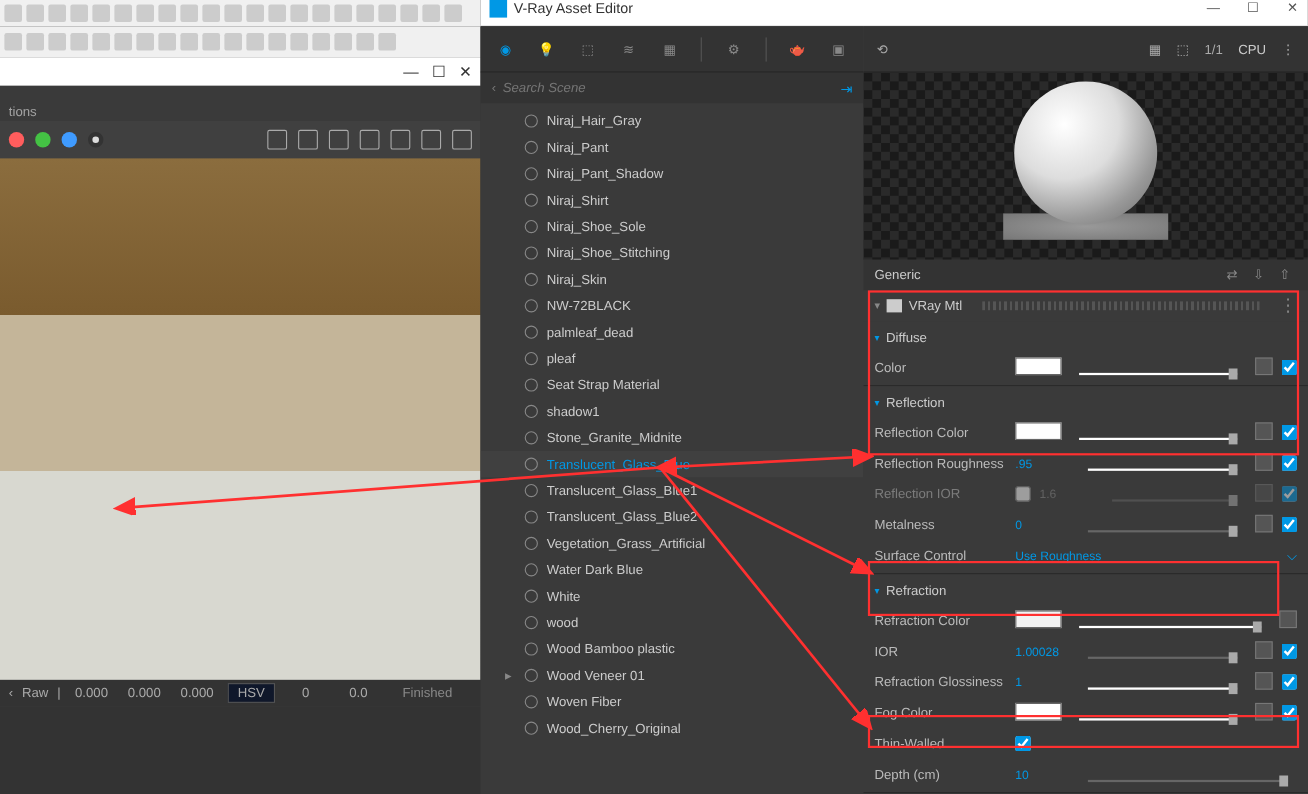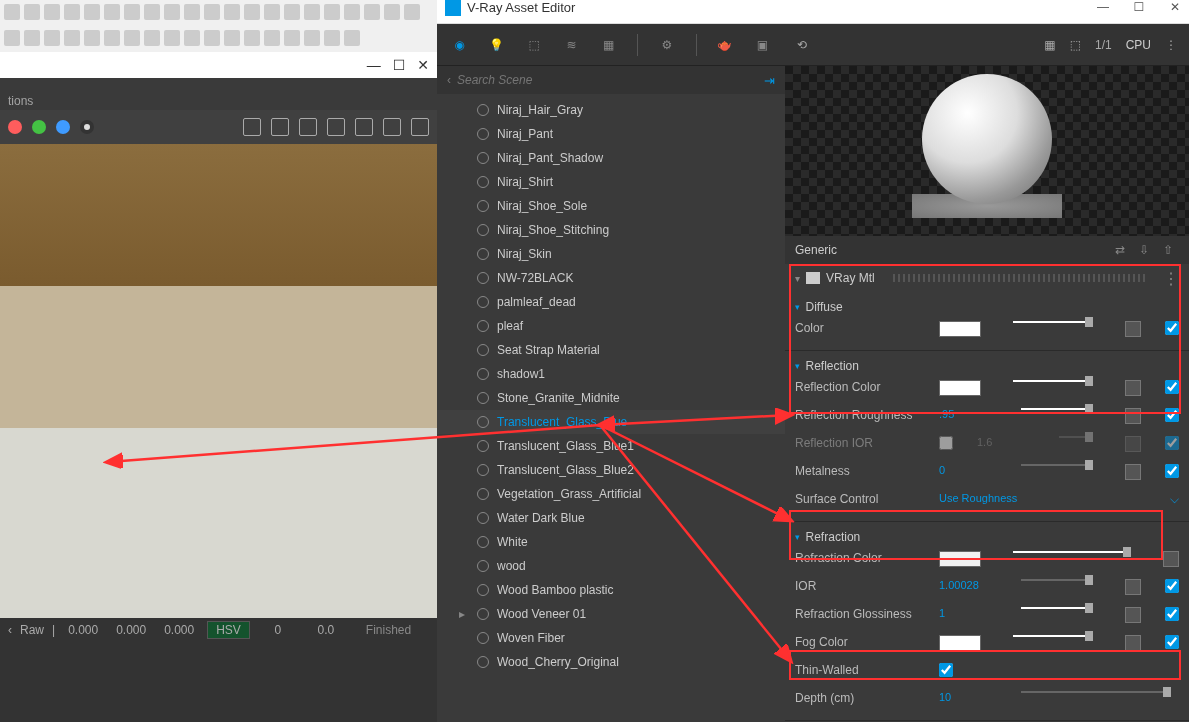--- a/index.html
+++ b/index.html
@@ -17,21 +17,21 @@
 .opt-win-tb{height:26px;background:#fff;display:flex;align-items:center;justify-content:flex-end;padding:0 8px;gap:12px}
 .opt-win-tb span{font-size:14px;color:#333;cursor:pointer}
 .opt-hdr{height:22px;background:#3a3a3a;color:#a3a3a3;padding:16px 8px;font-size:12px}
 .opt-icons{height:34px;background:#404040;display:flex;align-items:center;padding:0 8px;gap:10px}
 .dot{width:14px;height:14px;border-radius:50%}
 .dot.r{background:#ff5d5d}.dot.g{background:#44c244}.dot.b{background:#3f9bff}.dot.w{background:#ddd;border:4px solid #333;width:14px;height:14px}
 .opt-icons .sp{flex:1}
 .opt-icons .ic{width:18px;height:18px;border:1px solid #aaa;border-radius:2px}
 .viewport{flex:1;background:linear-gradient(180deg,#8b6d3e 0%,#7a5b2e 30%,#c4b599 30%,#c4b599 60%,#d8d8d0 60%,#d8d8d0 100%);position:relative;overflow:hidden}
 .status{height:24px;background:#333;display:flex;align-items:center;padding:0 8px;gap:8px;color:#aaa;font-size:11px}
-.status .sel{background:#14532d;padding:1px 8px;border:1px solid #555}
+.status .sel{background:#0f172a;padding:1px 8px;border:1px solid #555}
 .status .val{width:40px;text-align:center}
 .preview{height:80px;background:#333;position:relative}
 
 .ae{position:absolute;top:24px;left:437px;right:0;bottom:0;background:#3a3a3a;display:flex}
 .left{width:348px;background:#3a3a3a;display:flex;flex-direction:column}
 .left-tb{height:42px;display:flex;align-items:center;padding:0 14px;gap:20px;background:#333;border-bottom:1px solid #222}
 .left-tb .ic{width:20px;height:20px;display:flex;align-items:center;justify-content:center;color:#888}
 .left-tb .ic.active{color:#0098e5}
 .left-tb .div{width:1px;height:22px;background:#555}
 .search{height:28px;display:flex;align-items:center;padding:0 10px;background:#333}
@@ -52,21 +52,21 @@
 .sec-hdr .sp{flex:1}
 .sec-hdr .ic{width:16px;color:#888;margin-left:8px}
 .mtlrow{height:28px;display:flex;align-items:center;padding:0 10px;gap:6px;color:#ccc;background:#3a3a3a;position:relative}
 .mtlrow .car{color:#888;font-size:10px}
 .mtlrow .bar{width:14px;height:12px;background:#ccc}
 .mtlrow .drag{flex:1;height:8px;background:repeating-linear-gradient(90deg,#555 0 2px,transparent 2px 5px);margin:0 12px}
 .mtlrow .dots{color:#888;font-size:16px}
 .group{padding:5px 0;border-bottom:1px solid #2a2a2a}
 .ghdr{display:flex;align-items:center;padding:3px 10px;color:#ccc;gap:6px}
 .ghdr .car{color:#0098e5;font-size:9px}
-.prow{display:flex;align-items:flex-start;padding:4px 10px;height:28px;gap:24px}
+.prow{display:flex;align-items:flex-end;padding:4px 10px;height:28px;gap:8px}
 .prow .lbl{width:120px;color:#bbb}
 .prow .sw{width:42px;height:16px;background:#fff;border:1px solid #666}
 .prow .sl{flex:1;height:2px;background:#666;position:relative;margin:0 8px}
 .prow .sl::after{content:'';position:absolute;right:0;top:-4px;width:8px;height:10px;background:#aaa}
 .prow .sl.full::before{content:'';position:absolute;left:0;right:4px;top:0;height:2px;background:#fff}
 .prow .val{width:50px;color:#0098e5;font-size:11px}
 .prow .chip{width:16px;height:16px;background:#555;border:1px solid #777}
 .prow .ck{width:14px;height:14px;accent-color:#0098e5}
 .prow.dis{opacity:.5}
 .redbox{border:2px solid #ff3030;position:absolute;pointer-events:none}

